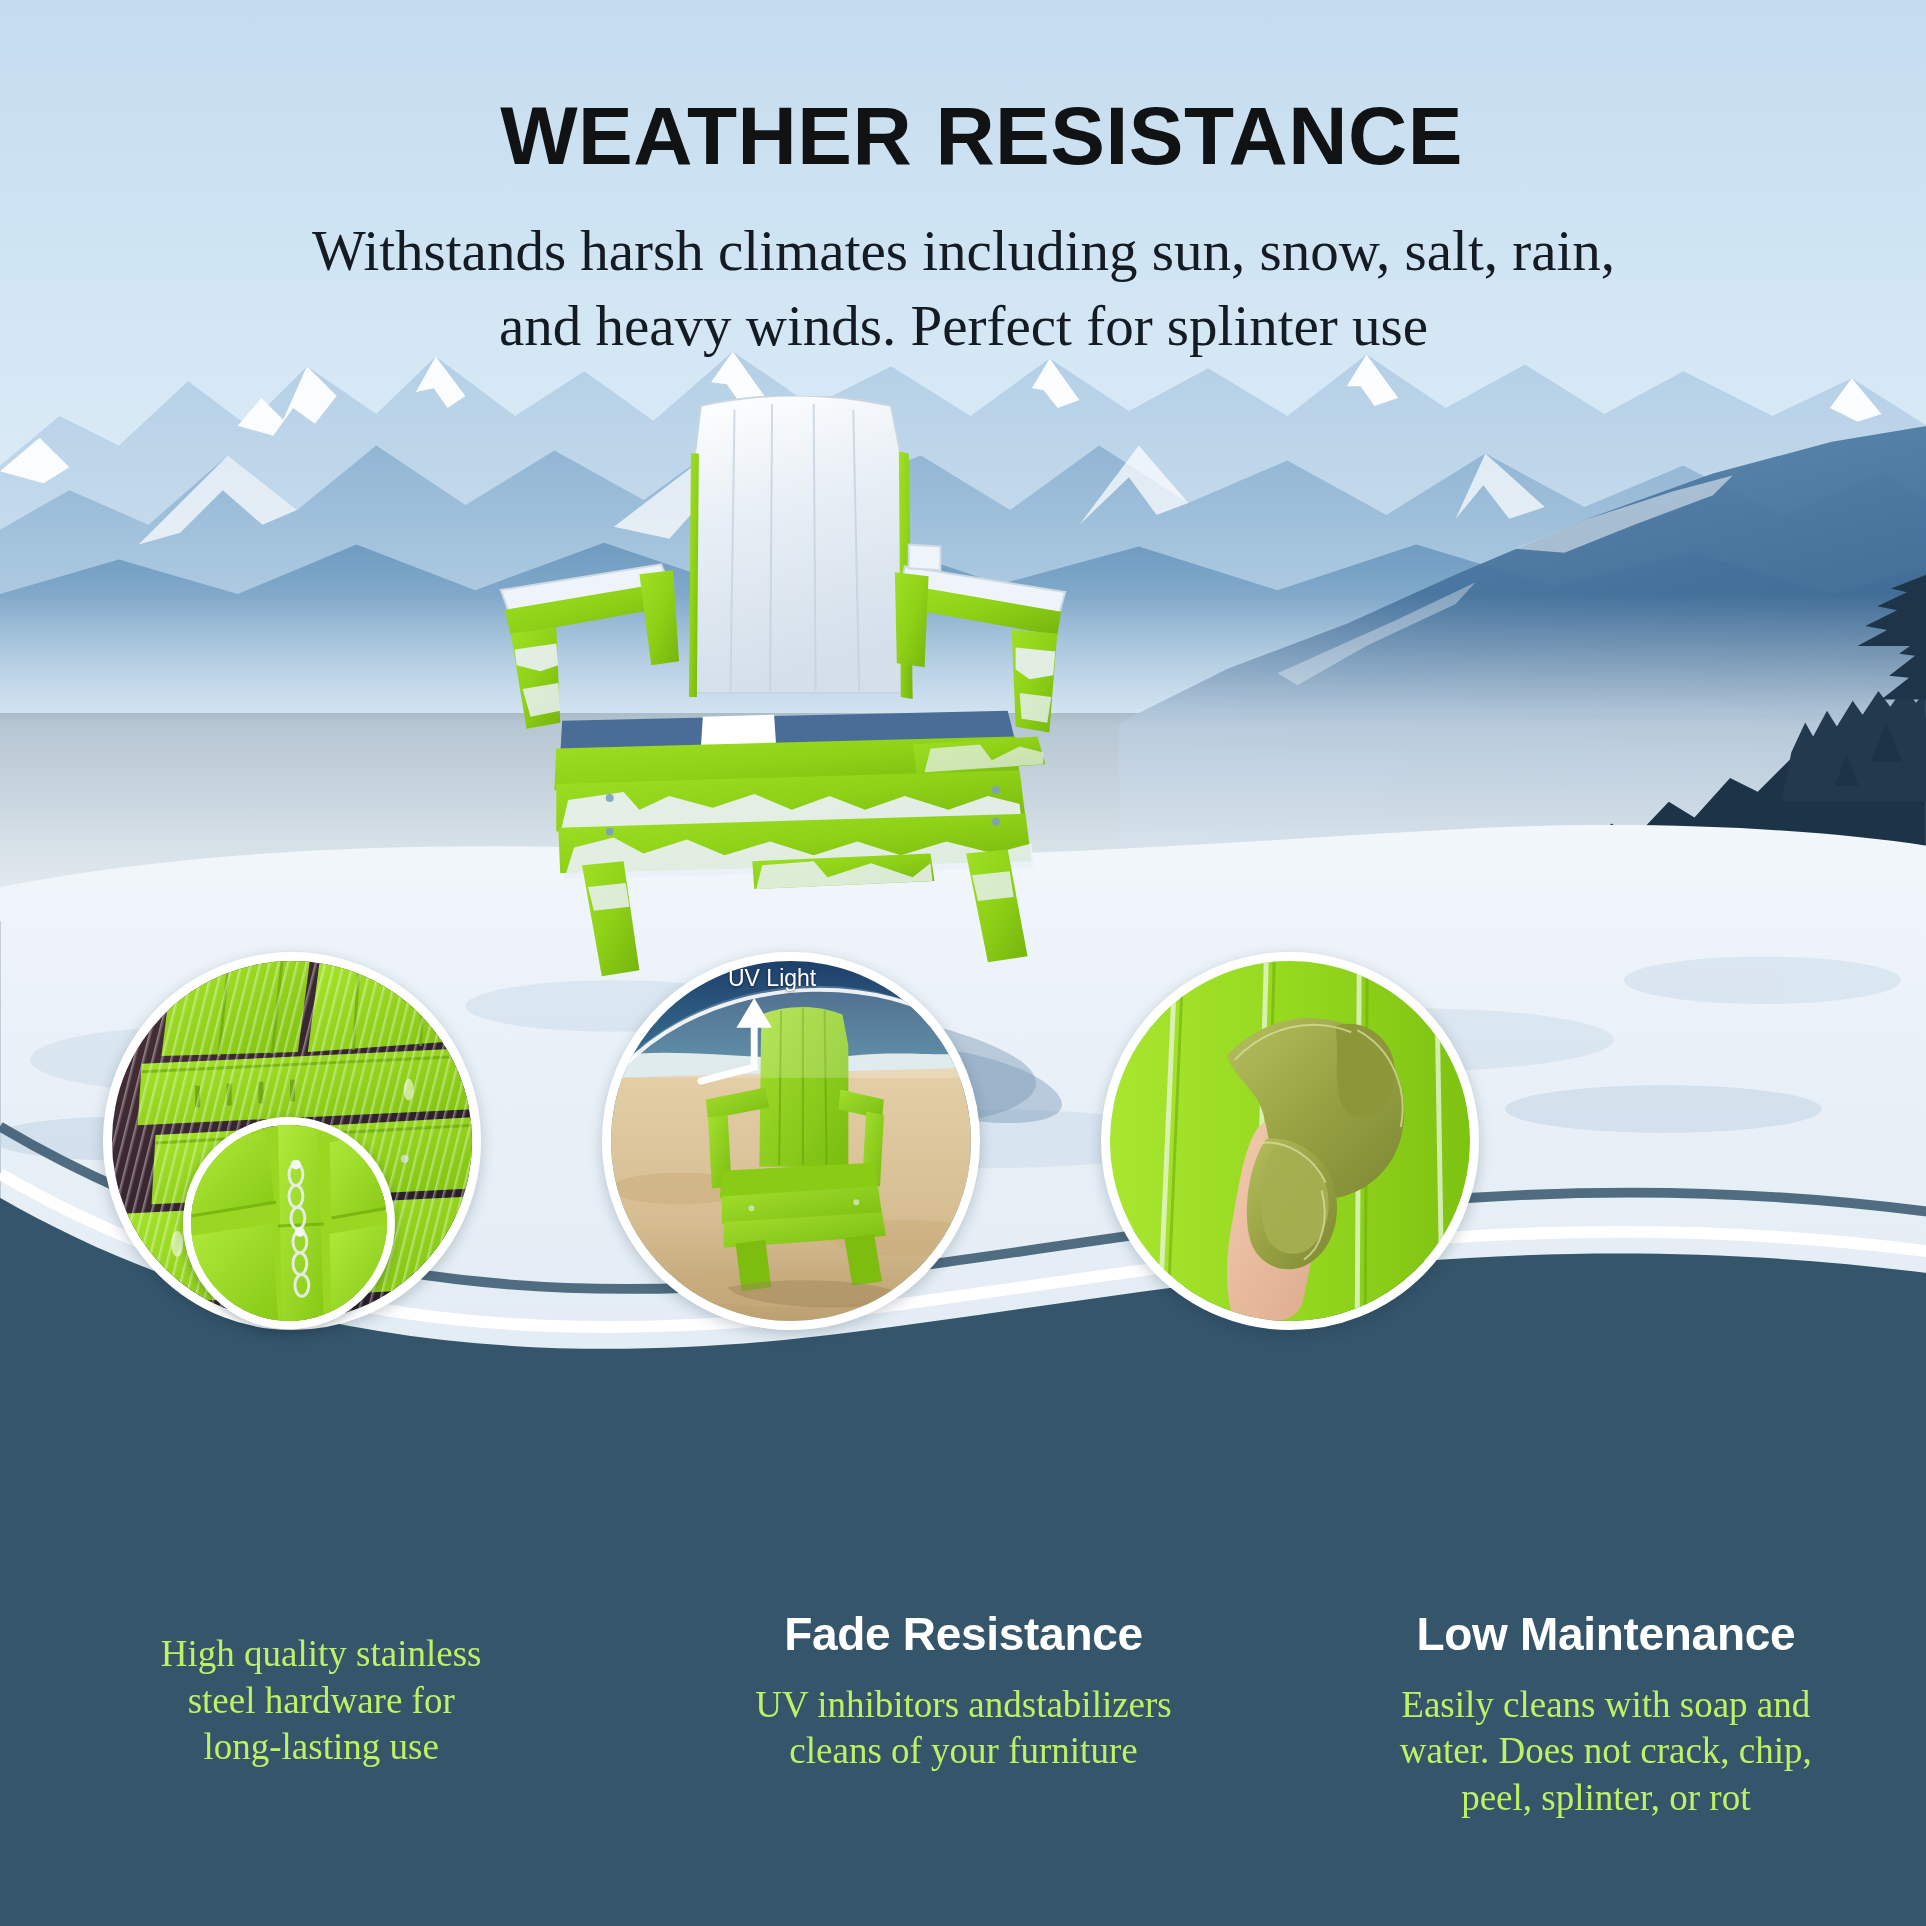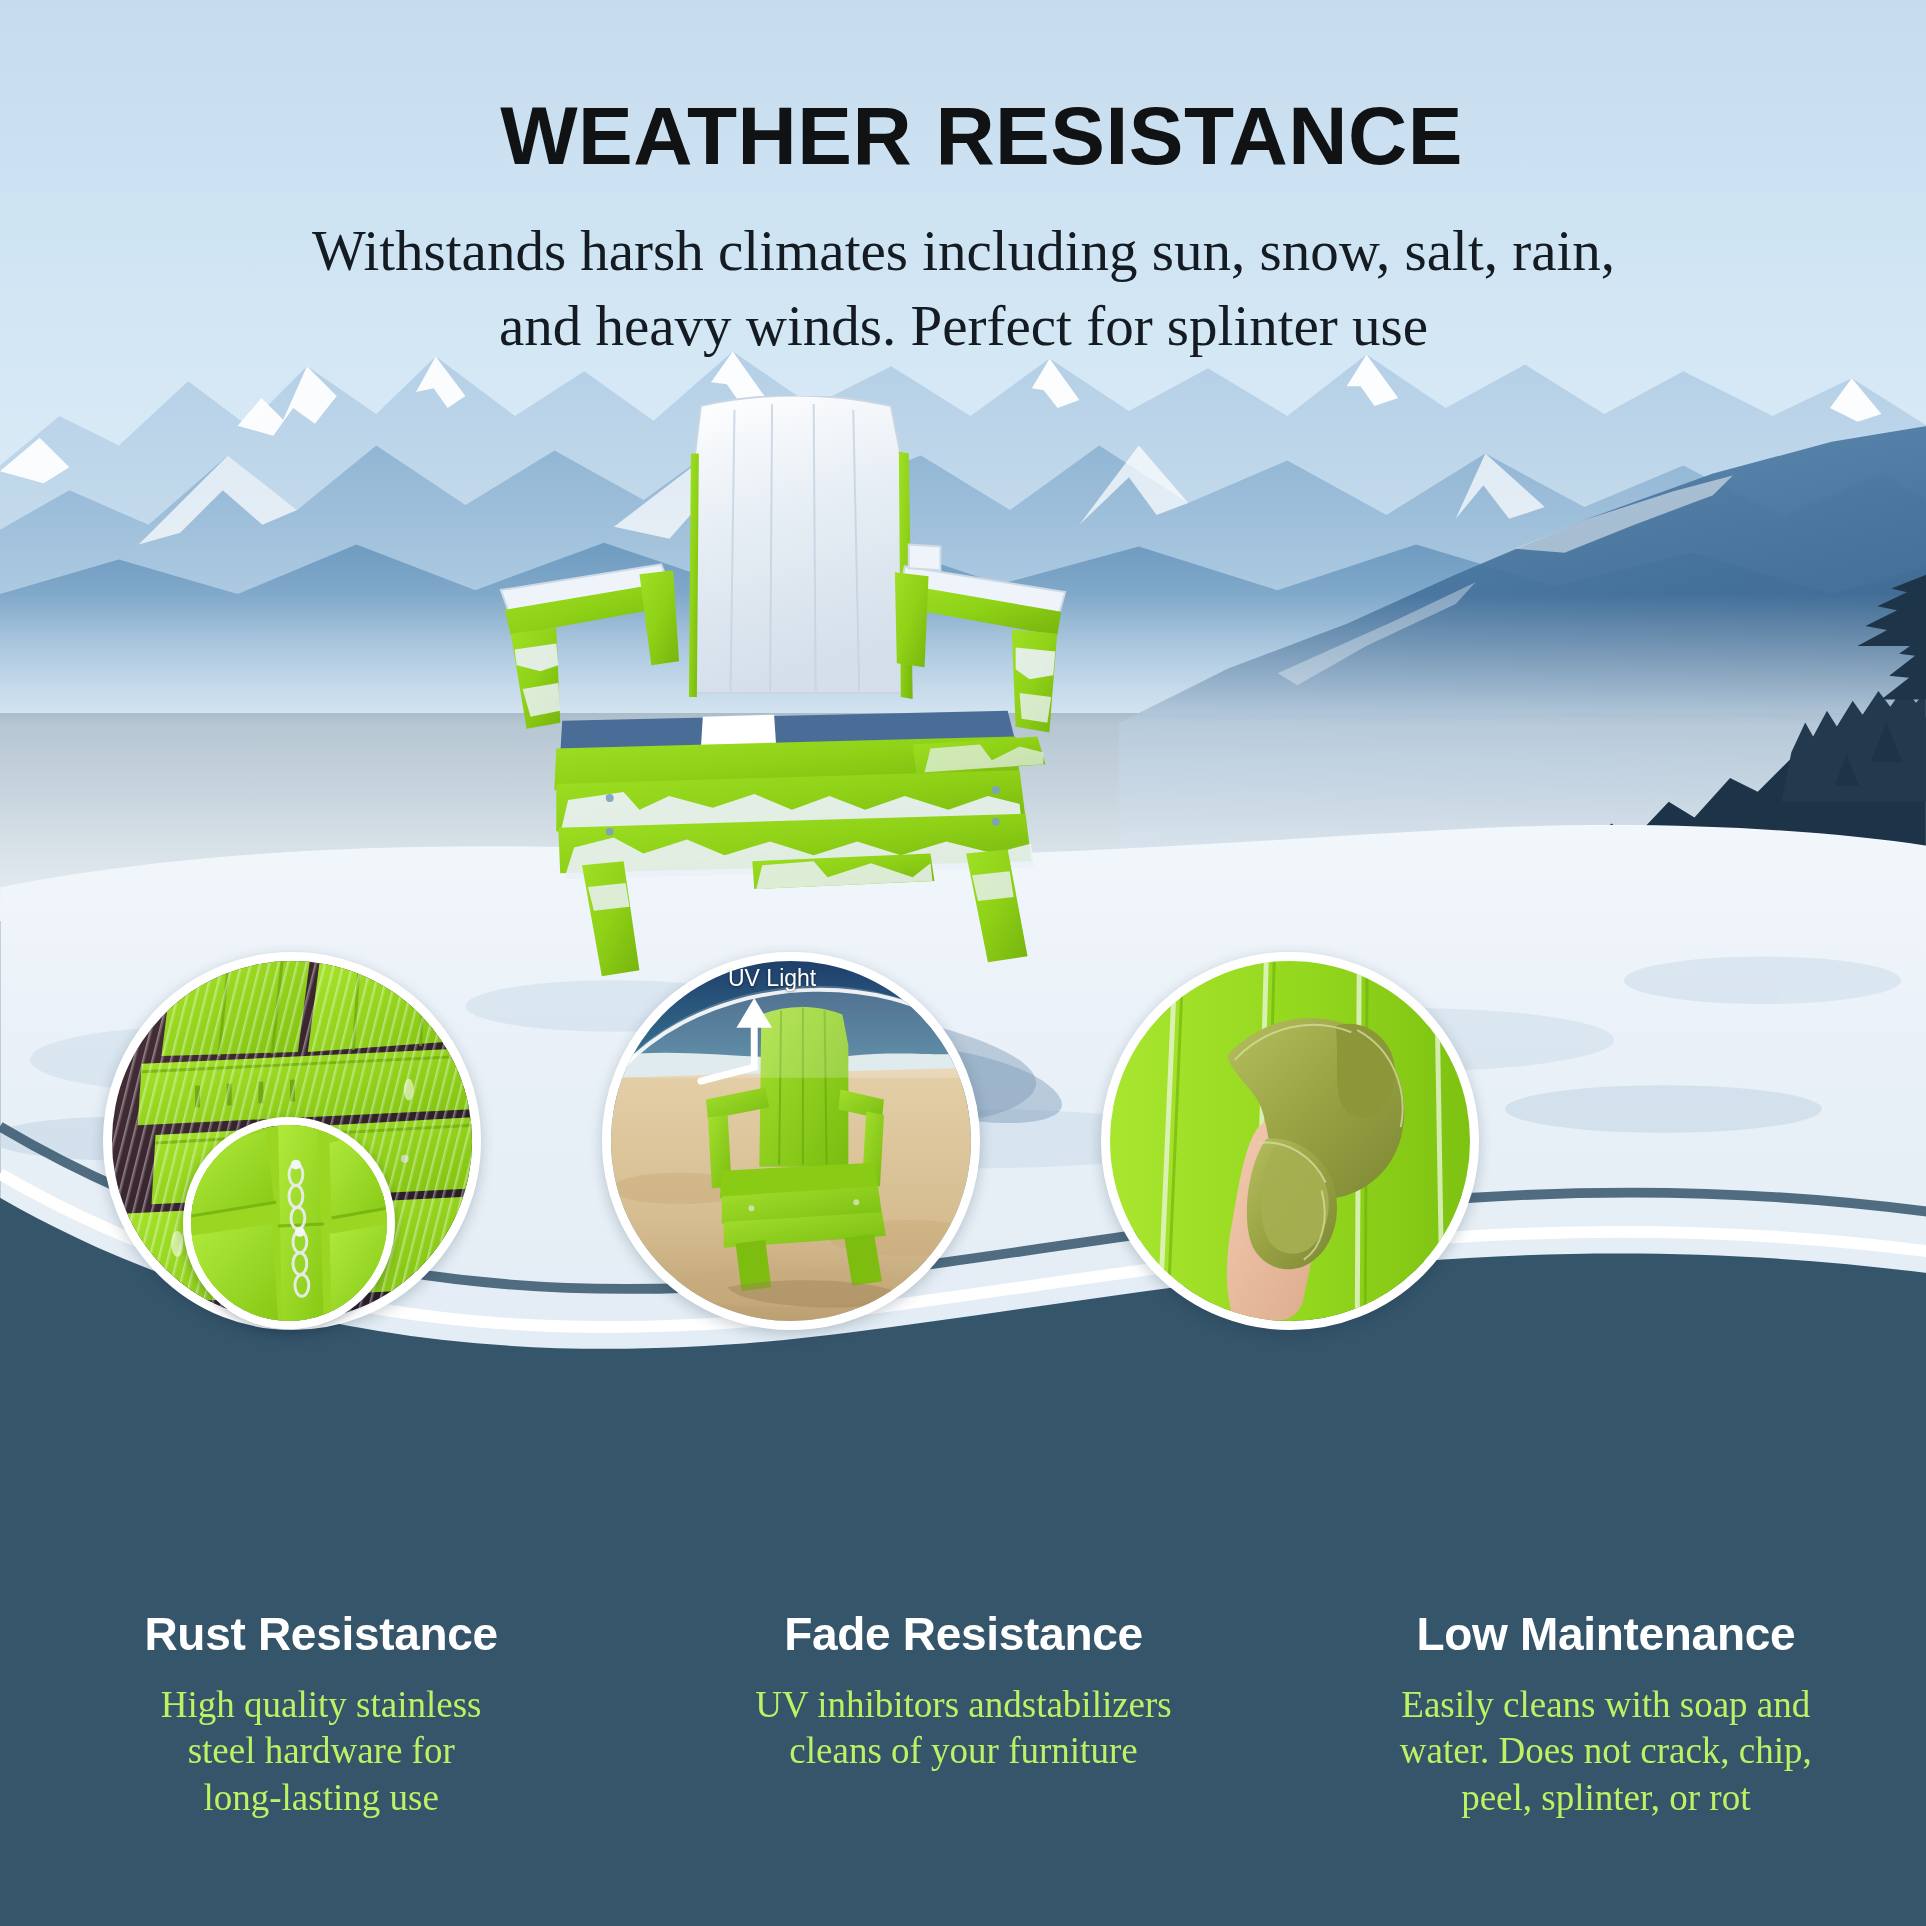--- a/index.html
+++ b/index.html
@@ -513,21 +513,20 @@
             <path d="M214,232 C222,262 214,290 196,302"></path>
           </g>
         </svg>
       </div>
     </div>
   </div>
 
   <div class="feat-text-row">
 
     <div class="feat-col">
-      <div class="feat-head">Rust Resistance</div>
       <div class="feat-body">
         <div>High quality stainless</div>
         <div>steel hardware for</div>
         <div>long-lasting use</div>
       </div>
     </div>
 
     <div class="feat-col">
       <div class="feat-head">Fade Resistance</div>
       <div class="feat-body">

